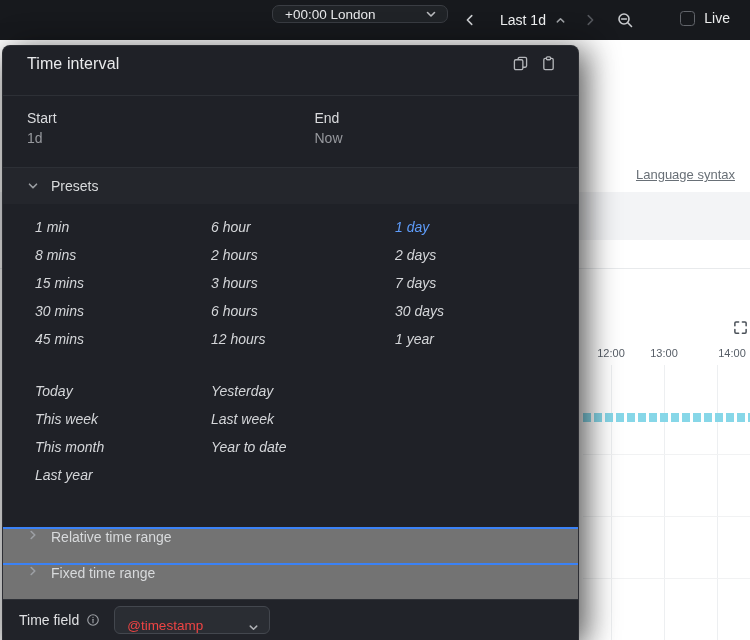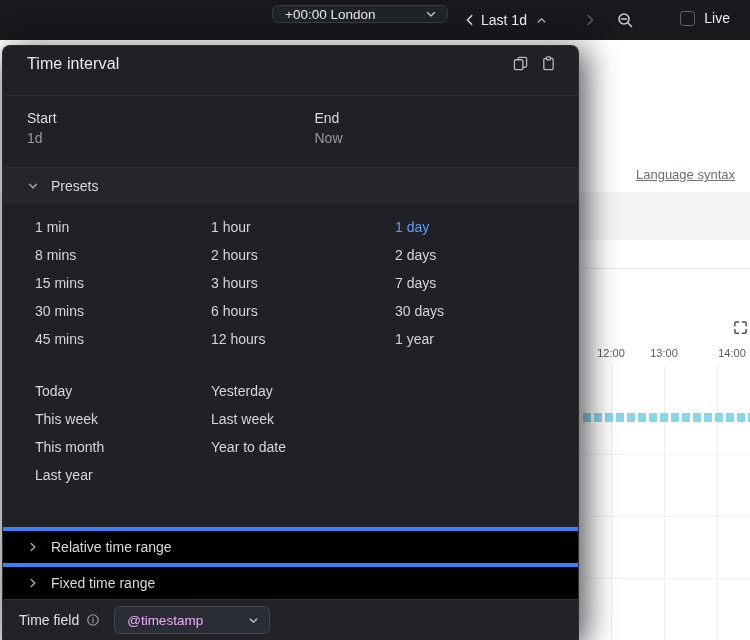--- a/index.html
+++ b/index.html
@@ -10,21 +10,21 @@
   
   .topbar { position:absolute; left:0; top:0; right:0; height:40px; background:#17191d; z-index:10; }
   .tz-select { position:absolute; left:272px; top:5px; width:176px; height:18px;
     background:#202327; border:1px solid #3a3d43; border-radius:7px;
     display:flex; align-items:center; justify-content:space-between;
     padding:0 10px 0 12px; color:#e8e9eb; font-size:13.5px; cursor:pointer; }
   .nav-btn { position:absolute; top:8px; width:24px; height:24px; display:flex;
     align-items:center; justify-content:center; background:none; border:none; cursor:pointer; }
   .nav-back { left:458px; }
   .nav-fwd  { left:578px; }
-  .range-btn { position:absolute; left:481px; top:8px; height:24px; display:flex; align-items:center; gap:9px;
+  .range-btn { position:absolute; left:500px; top:8px; height:24px; display:flex; align-items:center; gap:9px;
     color:#f1f2f3; font-size:14px; font-weight:500; cursor:pointer; background:none; border:none; }
   .zoom-btn { position:absolute; left:612px; top:7px; width:26px; height:26px; display:flex;
     align-items:center; justify-content:center; background:none; border:none; cursor:pointer; }
   .live-wrap { position:absolute; right:20px; top:10px; display:flex; align-items:center; gap:9px;
     color:#eceded; font-size:14px; }
   .checkbox { width:15px; height:15px; border:1.5px solid #62656b; border-radius:3.5px; cursor:pointer; }
 
   
   .page { position:absolute; left:0; top:40px; right:0; bottom:0; background:#ffffff; z-index:1; }
   .lang-link { position:absolute; top:127px; right:15px; font-size:13px; color:#697077;
@@ -49,36 +49,36 @@
   .pop-title { flex:1; font-size:16px; font-weight:500; color:#e9eaec; letter-spacing:.1px; }
   .icon-btn { width:28px; height:28px; display:flex; align-items:center; justify-content:center;
     background:none; border:none; cursor:pointer; border-radius:4px; }
   .start-end { flex:none; height:72px; display:flex; padding:14px 24px 0;
     border-bottom:1px solid #2d3036;gap:48px; }
   .se-col { width:268px; display:flex; flex-direction:column; gap:4px; }
   .se-label { font-size:14px; color:#dadbde; }
   .se-value { font-size:14px; color:#97999e; }
   .sect-head { flex:none; height:36px; background:#24262c; display:flex; align-items:center; gap:12px;
     padding:0 24px; font-size:14px; color:#d8dadc; cursor:pointer; }
-  .presets-body { flex:none; height:323px; padding-top:9px; }
+  .presets-body { flex:none; height:323px; padding-top:9px;font-style:italic; }
   .preset-grid { display:grid; grid-template-columns:176px 184px 170px; padding-left:32px; }
   .preset-grid.named { grid-template-columns:176px 184px; }
   .preset { display:block; width:max-content; height:28px; line-height:28px; font-size:14px;
     color:#d4d6d9; cursor:pointer; }
   .preset.selected { color:#5e9cf9; font-weight:500; }
   .group-gap { height:24px; }
-  .section-row { flex:none; height:36px; background:#000000; border-top:4px solid #3b82f6;
-    display:flex; align-items:center; gap:12px; padding:0 24px; font-size:14px; color:#d8dadc; cursor:pointer; }
+  .section-row { flex:none; height:36px; background:#737373; border-top:2px solid #3b82f6;
+    display:flex; gap:12px; padding:0 24px; font-size:14px; color:#d8dadc; cursor:pointer; }
   .pop-footer { flex:1; background:#212329; border-top:1px solid #2d3036;
     display:flex; align-items:center; padding:0 16px; }
   .tf-label { font-size:14px; color:#dfe0e2; }
   .tf-info { margin-left:7px; display:flex; align-items:center; cursor:pointer; }
   .tf-select { margin-left:14px; width:156px; height:28px; background:#2a2d33; border:1px solid #43474e;
-    border-radius:6px; display:flex; align-items:center; justify-content:space-between;
-    padding:0 10px 0 12px; font-size:13.5px; color:#f0abfc; cursor:pointer; }
+    border-radius:6px; display:flex; align-items:flex-end; justify-content:space-between;
+    padding:0 10px 0 12px; font-size:13.5px; color:#ef4444; cursor:pointer; }
 </style>
 </head>
 <body>
 
 <div class="screen">
 
   <div class="page">
     <a class="lang-link">Language syntax</a>
     <div class="gray-block"></div>
     <div class="page-divider"></div>
@@ -180,21 +180,21 @@
     <div class="sect-head">
       <svg width="12" height="12" viewBox="0 0 12 12" fill="none" stroke="#9da0a5" stroke-width="1.6" stroke-linecap="round" stroke-linejoin="round">
         <path d="M2.5 4.2 L6 7.8 L9.5 4.2"></path>
       </svg>
       <span>Presets</span>
     </div>
 
     <div class="presets-body">
       <div class="preset-grid">
         <span class="preset">1 min</span>
-        <span class="preset">1 hour</span>
+        <span class="preset">6 hour</span>
         <span class="preset selected">1 day</span>
         <span class="preset">8 mins</span>
         <span class="preset">2 hours</span>
         <span class="preset">2 days</span>
         <span class="preset">15 mins</span>
         <span class="preset">3 hours</span>
         <span class="preset">7 days</span>
         <span class="preset">30 mins</span>
         <span class="preset">6 hours</span>
         <span class="preset">30 days</span>

